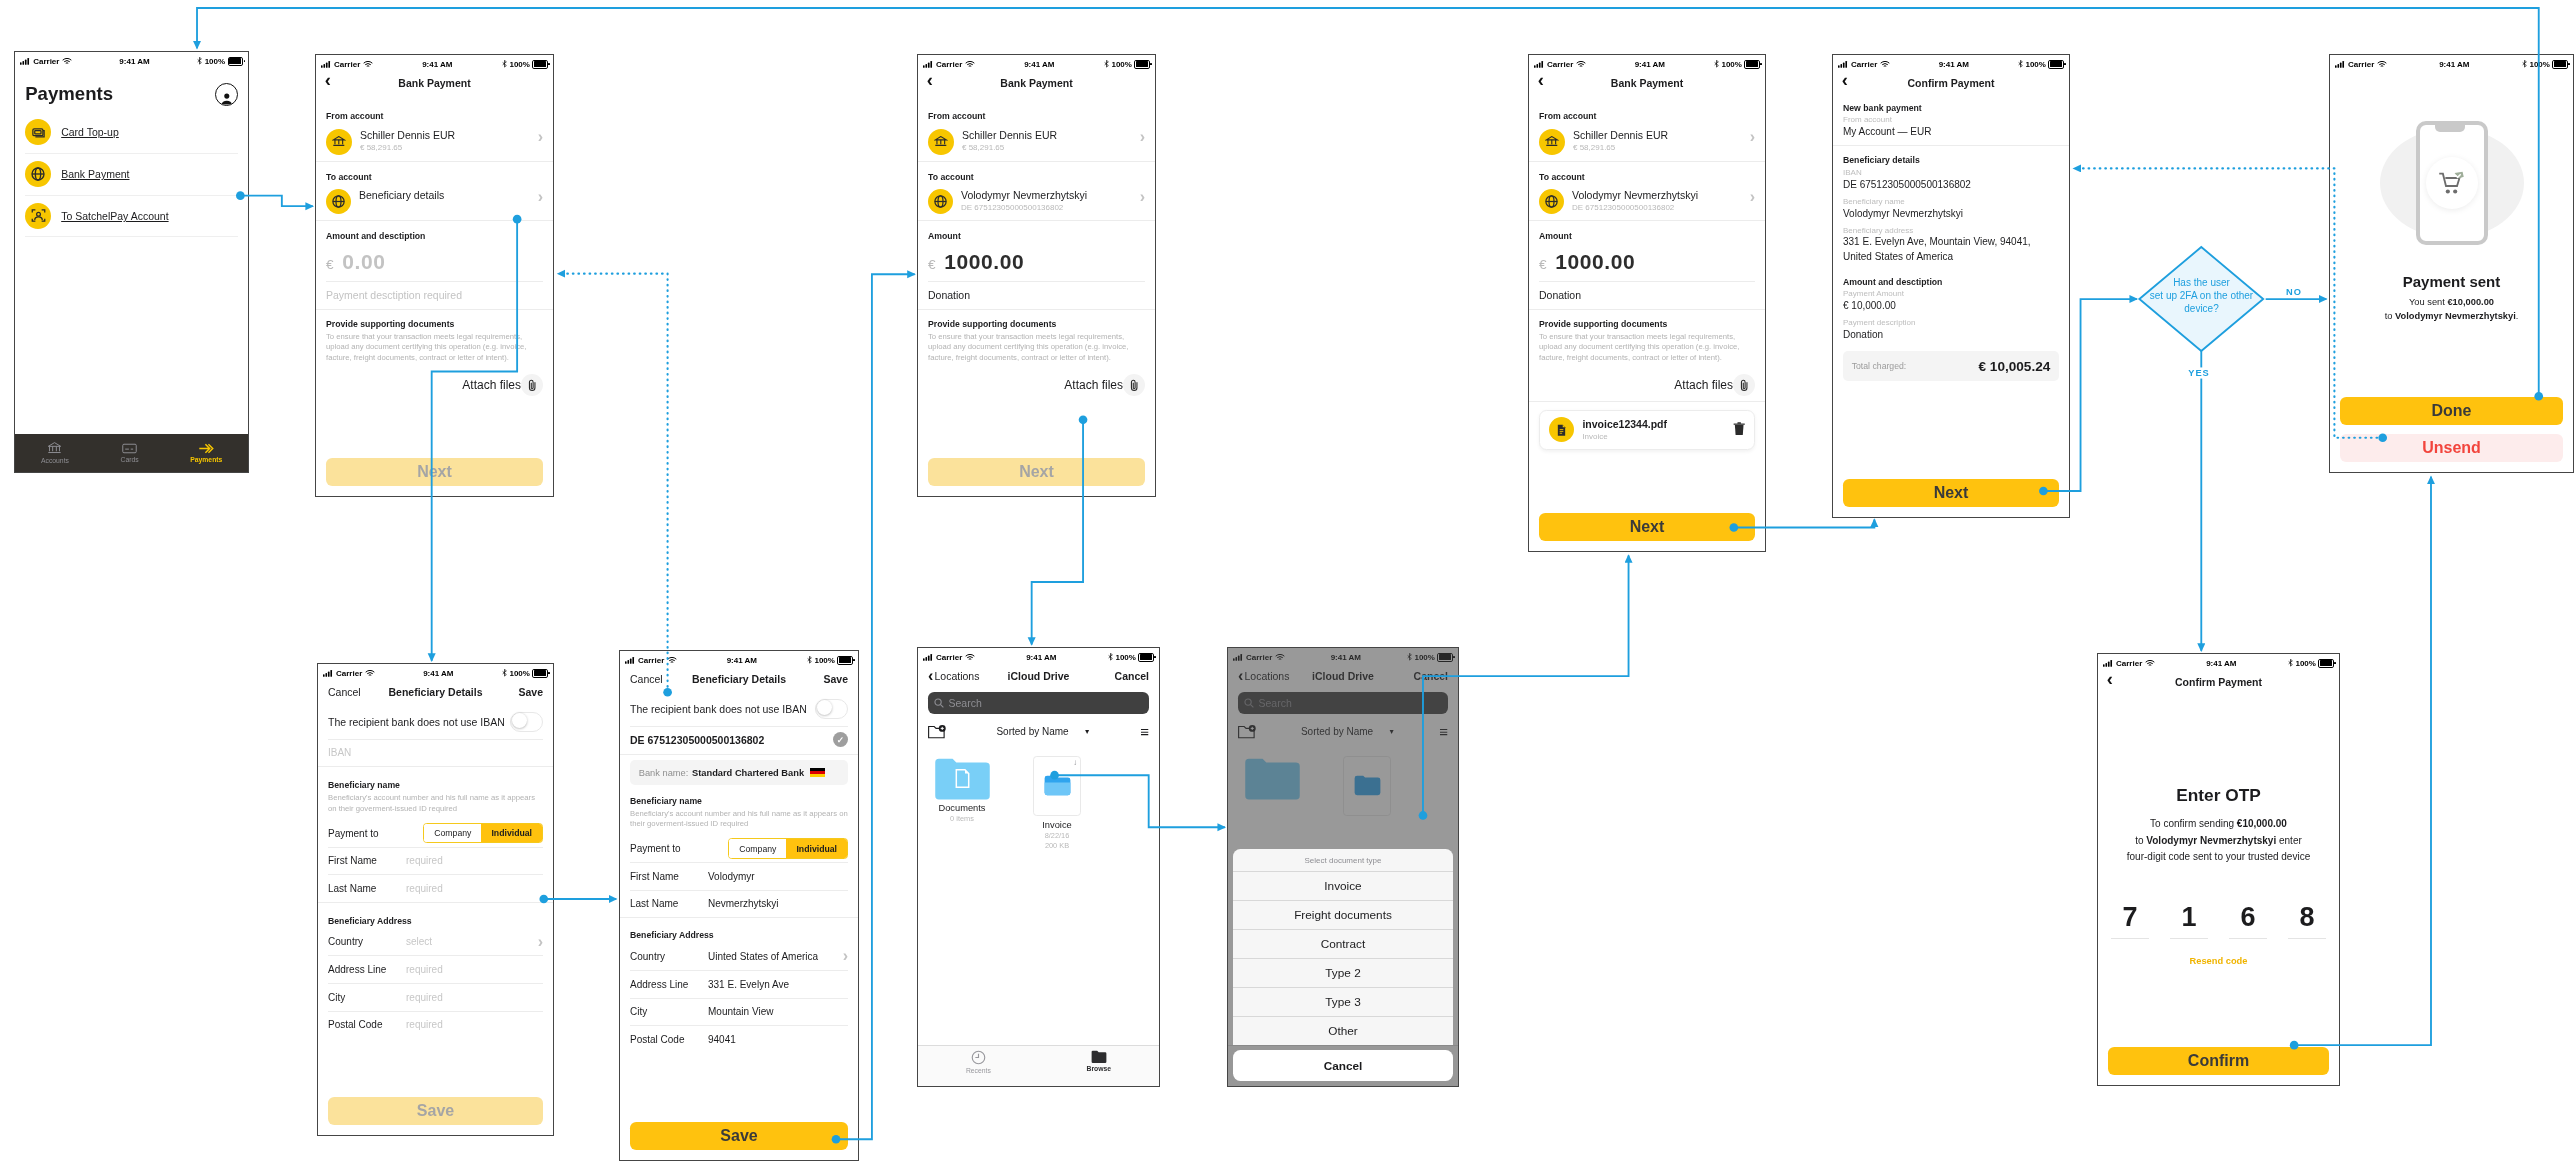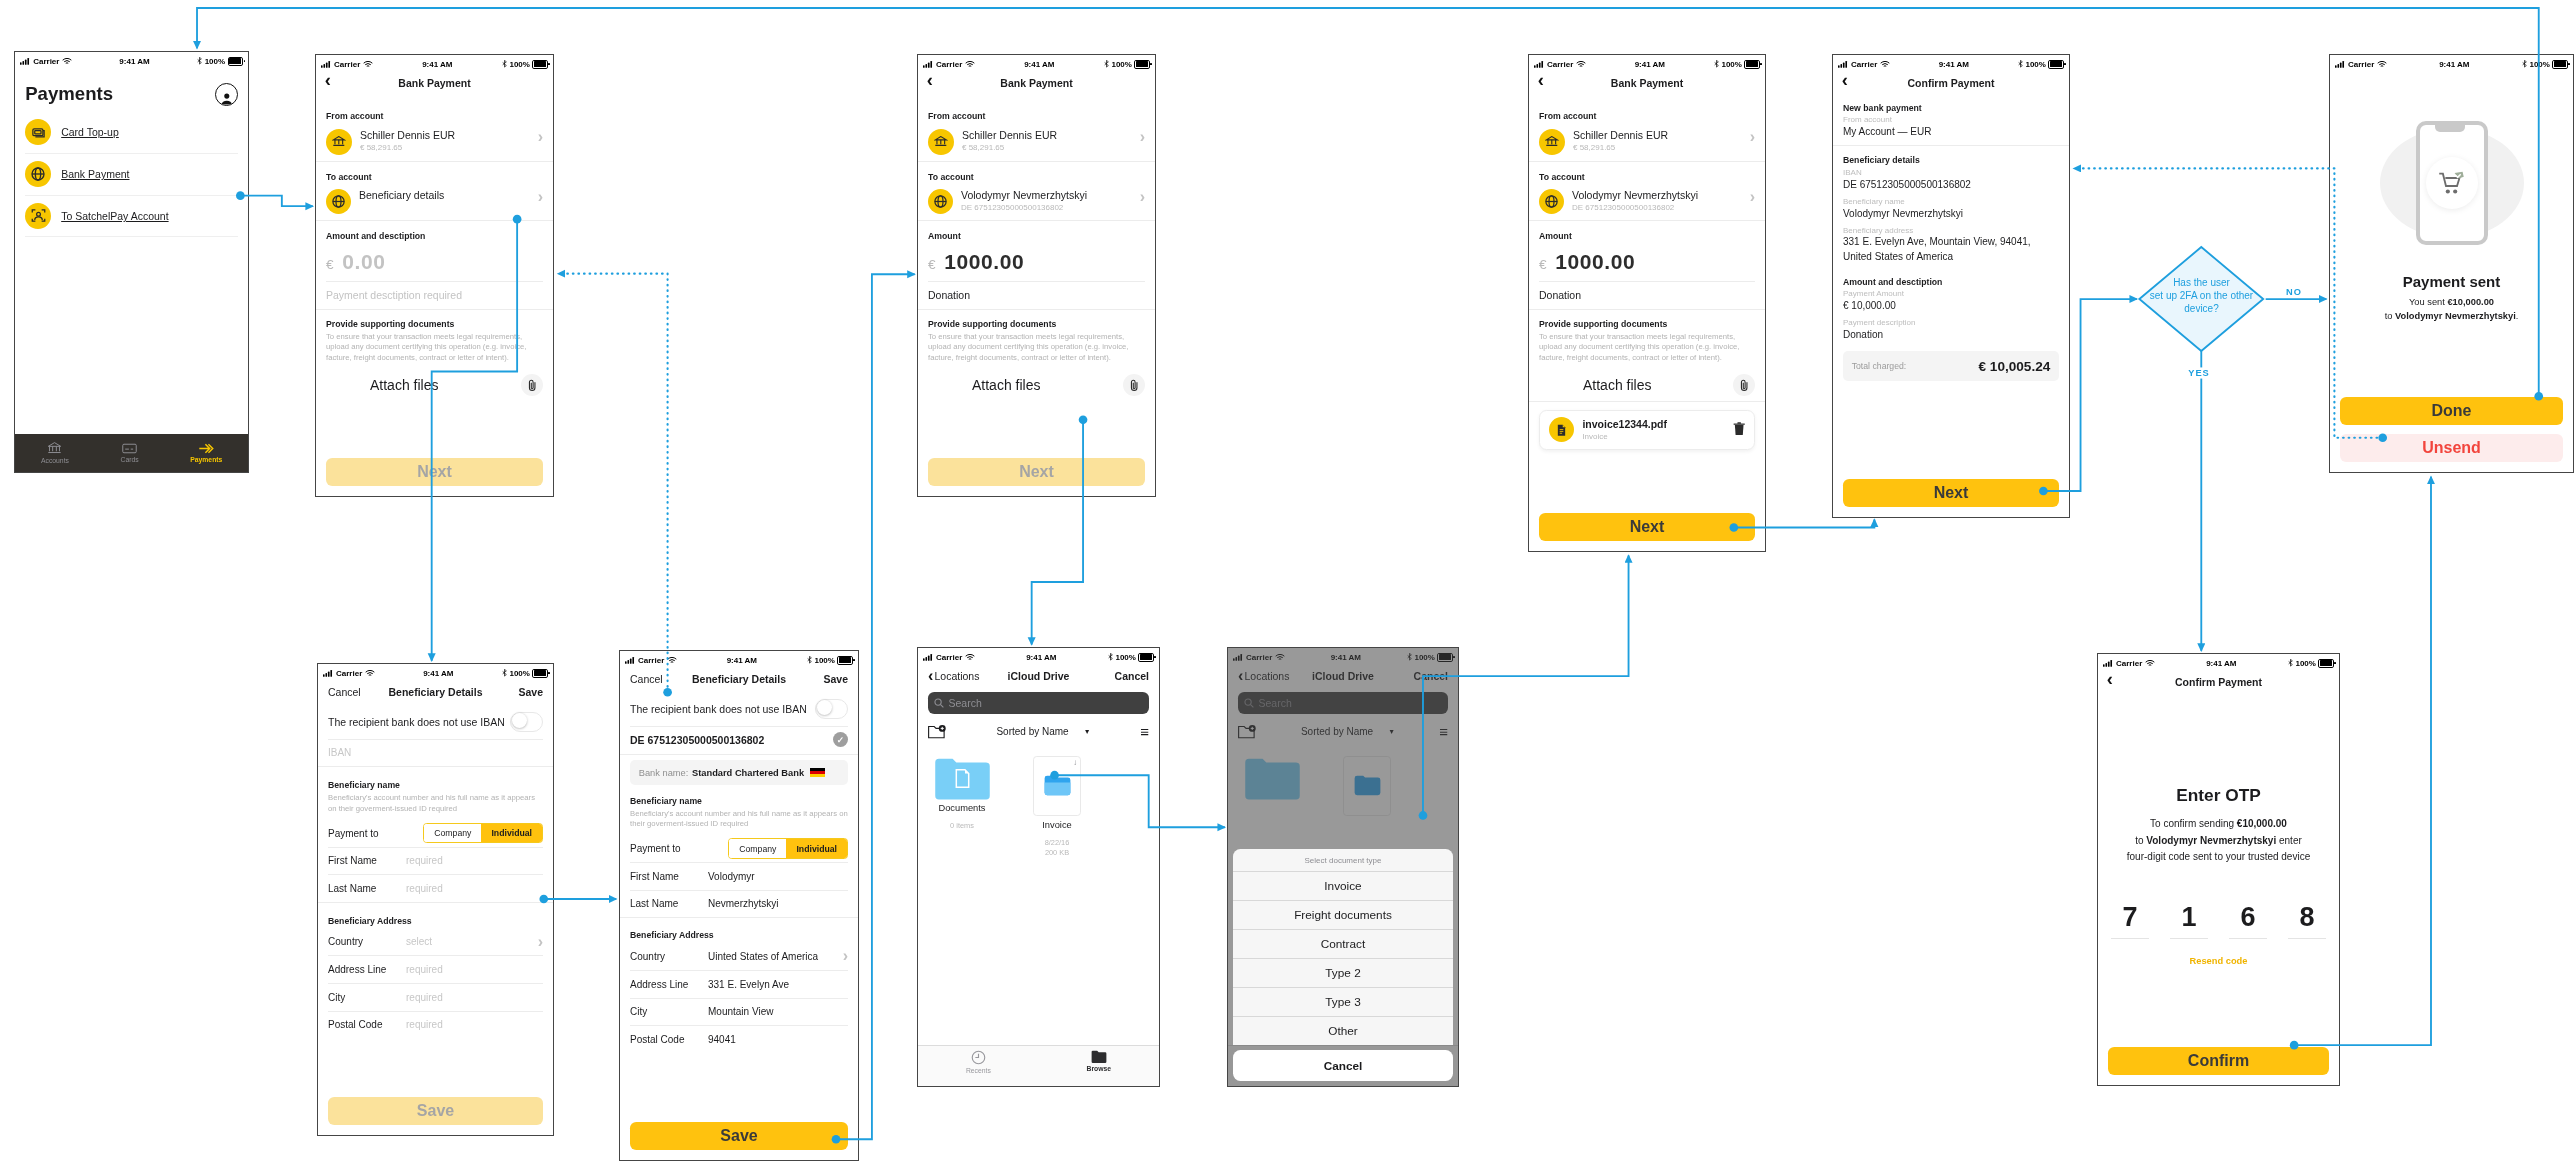--- a/index.html
+++ b/index.html
@@ -51,21 +51,21 @@
   .chev{margin-left:auto;color:#c3c3c3;font-size:16px;font-weight:bold;line-height:1;}
   .dv{height:0.6px;background:#ececec;margin:0 -10px;}
   .dv.in{margin:0;}
   .amountrow{display:flex;align-items:baseline;gap:8.7px;padding:6.2px 0 7.4px;}
   .cur{font-size:13.6px;color:#b9b9b9;}
   .amt{font-size:21px;font-weight:bold;letter-spacing:0.6px;color:#2d2d2d;}
   .amt.ph{color:#c3c3c3;}
   .descrow{font-size:10.5px;padding:7.4px 0;}
   .descrow.ph{color:#c3c3c3;}
   .help{color:#b3b3b3;font-size:7.7px;line-height:1.4;margin:2.5px 0 5px;}
-  .attach{display:flex;align-items:center;justify-content:space-between;padding:5px 0;font-size:14px;margin-left:44px;}
+  .attach{display:flex;align-items:center;justify-content:flex-end;padding:5px 0;font-size:12px;margin-left:44px;}
   .clip{width:22px;height:22px;border-radius:50%;background:#f3f3f3;display:flex;align-items:center;justify-content:center;}
   .btn{position:absolute;left:10px;right:10px;bottom:10px;height:28.5px;border-radius:6.2px;display:flex;align-items:center;justify-content:center;font-weight:bold;font-size:16px;cursor:pointer;}
   .btn.bright{background:#FFC20E;color:#3a3a3a;}
   .btn.pale{background:#FBE29B;color:#a5a5a5;}
   .filecard{display:flex;align-items:center;gap:8.7px;border:0.6px solid #ececec;border-radius:7.4px;box-shadow:0 1.2px 3.7px rgba(0,0,0,.05);padding:6.2px 8.7px;margin:8.7px 0;}
   .filecard .fn{font-size:10.5px;font-weight:bold;}
   .filecard .ft{font-size:8px;color:#b9b9b9;margin-top:1.9px;}
   .trash{margin-left:auto;}
 
   .lbl{color:#bdbdbd;font-size:8px;margin-top:7.4px;}
@@ -98,21 +98,21 @@
   .bankrow{background:#f4f4f4;border-radius:5px;padding:7.4px 8.7px;font-size:9.3px;color:#8f8f8f;display:flex;align-items:center;gap:3.7px;margin:6.2px 0 2.5px;}
   .bankrow b{color:#1c1c1e;}
   .deflag{width:15px;height:9.3px;display:inline-block;margin-left:2.5px;}
   .deflag div{height:3.1px;}
 
   .search{background:#404040;border-radius:6.2px;height:22px;display:flex;align-items:center;gap:4.3px;padding:0 6.2px;color:#8e8e93;font-size:10.5px;margin-top:5px;}
   .sortrow{display:flex;align-items:center;justify-content:space-between;margin-top:8.7px;font-size:10px;}
   .sortmid{display:flex;align-items:center;gap:15px;font-weight:500;}
   .grid{display:flex;gap:27px;margin-top:16px;align-items:flex-start;}
   .gitem{width:68px;text-align:center;font-size:9.3px;}
-  .gmeta{color:#b9b9b9;font-size:7.4px;margin-top:8px;line-height:1.35;}
+  .gmeta{color:#b9b9b9;font-size:7.4px;margin-top:1px;line-height:1.35;}
   .fcard{width:46px;height:58px;border:0.6px solid #e9e9e9;border-radius:3.7px;margin:0 auto;position:relative;display:flex;align-items:center;justify-content:center;background:#fff;}
   .fcard .dl{position:absolute;top:1.2px;right:3.1px;color:#8e8e93;font-size:8px;}
   .ictabs{position:absolute;left:0;right:0;bottom:0;height:36px;border-top:0.6px solid #dcdcdc;background:#fafafa;display:flex;align-items:flex-start;justify-content:space-around;padding-top:4.3px;}
   .ictab{display:flex;flex-direction:column;align-items:center;gap:1.9px;font-size:6.8px;color:#98989d;}
   .ictab.active{color:#2c2c2e;font-weight:bold;}
 
   .dim{position:absolute;inset:0;background:rgba(70,70,70,.55);z-index:2;}
   .sheet{position:absolute;left:5px;right:5px;bottom:5px;z-index:3;}
   .shead{background:rgba(251,251,251,.95);border-radius:7.4px 7.4px 0 0;height:22px;display:flex;align-items:center;justify-content:center;color:#8e8e93;font-size:8px;}
   .sopt{background:rgba(251,251,251,.95);border-top:0.6px solid #d8d8d8;height:28px;display:flex;align-items:center;justify-content:center;font-size:11.8px;cursor:pointer;}

